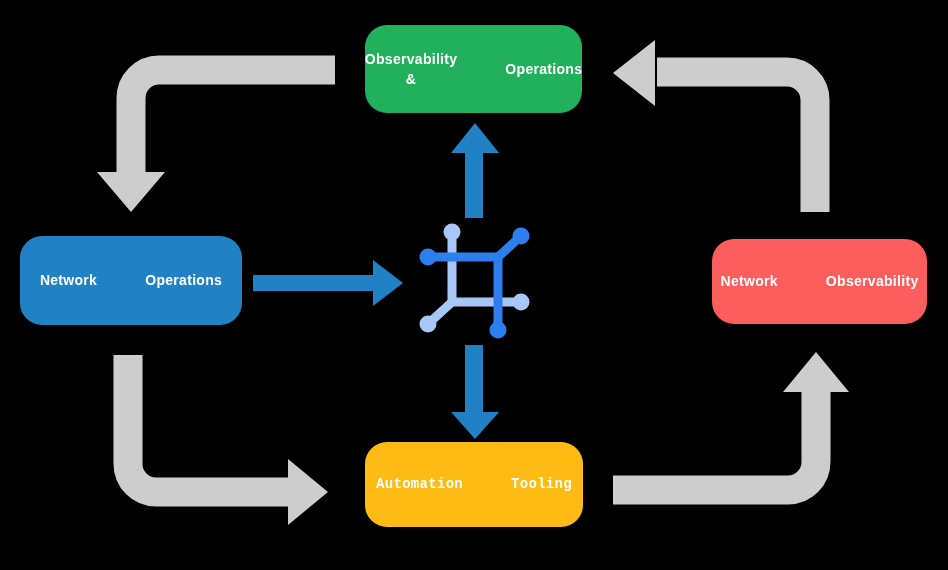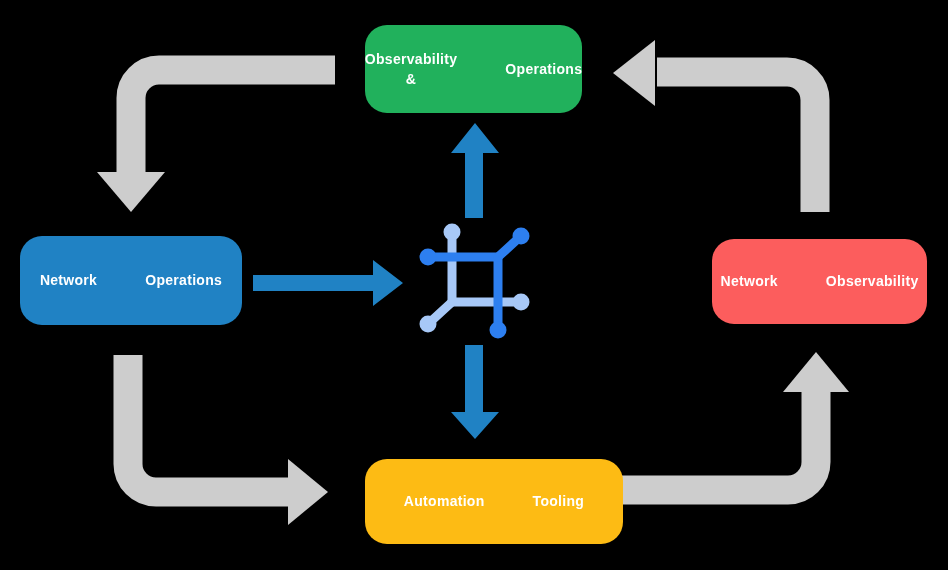--- a/index.html
+++ b/index.html
@@ -33,21 +33,21 @@
     font-size: 14px;
     font-weight: 700;
     letter-spacing: 0.3px;
     line-height: 1.45;
     gap: 48px;
   }
   .node span { display: block; }
   .node-observability { left: 365px; top: 25px;  width: 217px; height: 88px; background: #21B15C; }
   .node-operations    { left: 20px;  top: 236px; width: 222px; height: 89px; background: #2082C4; }
   .node-infrastructure{ left: 712px; top: 239px; width: 215px; height: 85px; background: #FC5D5D; }
-  .node-tooling       { left: 365px; top: 459px; width: 258px; height: 85px; background: #FDBB14; }
+  .node-tooling       { left: 365px; top: 442px; width: 218px; height: 85px; background: #FDBB14; font-family: Liberation Mono, monospace; }
   .center-icon {
     position: absolute;
     left: 416px;
     top: 221px;
     width: 116px;
     height: 120px;
   }
 </style>
 </head>
 <body>

